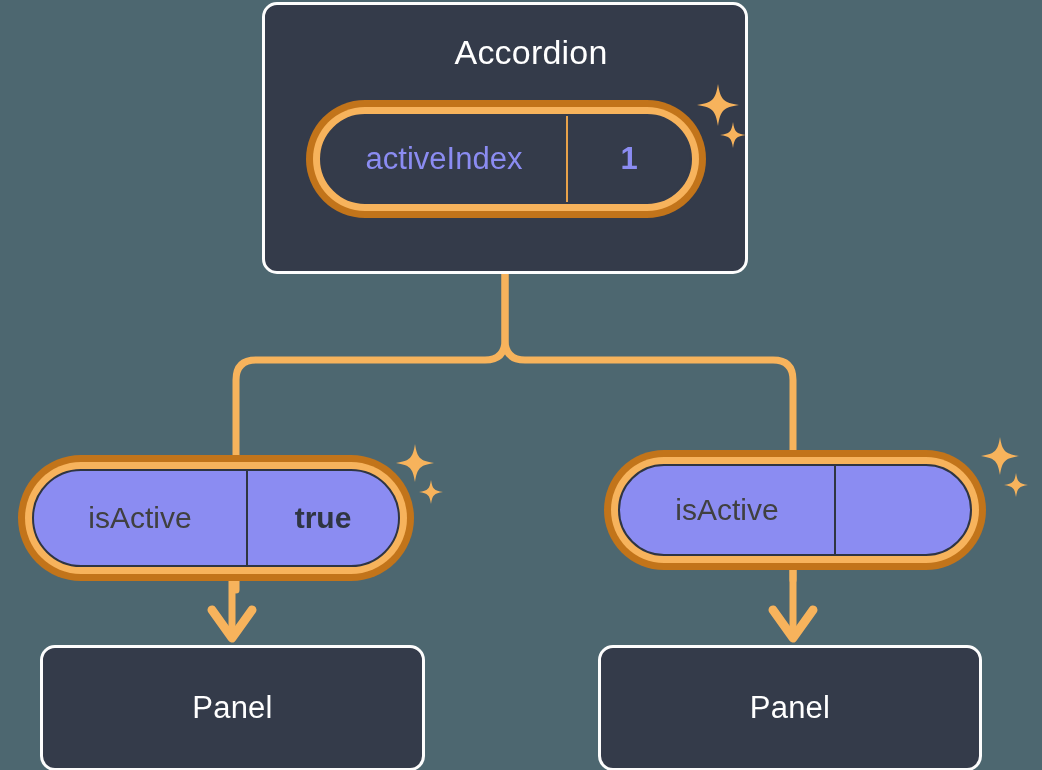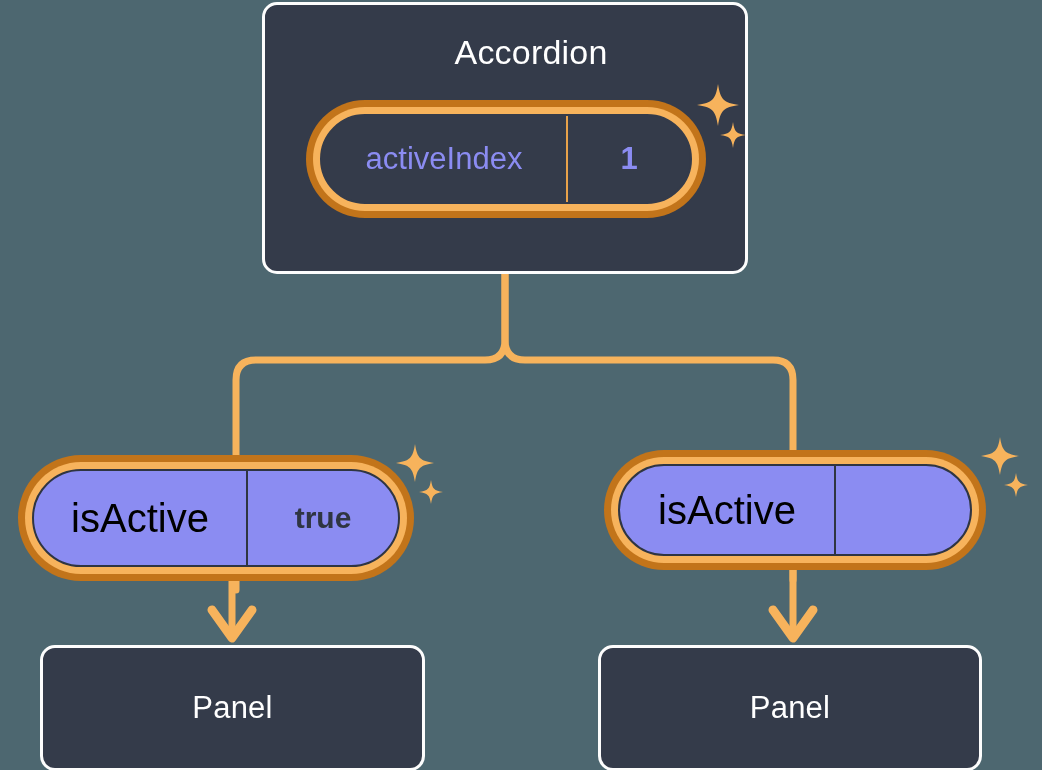--- a/index.html
+++ b/index.html
@@ -127,22 +127,22 @@
     font-size: 31px;
     font-weight: bold;
   }
 
   
   .pill-purple .pill-inner {
     background: #8b8cf2;
     border: 2px solid #2f3542;
   }
   .pill-purple .pill-key {
-    color: #000000;
-    font-size: 40px;
+    color: #404040;
+    font-size: 30px;
     border-right: 2px solid #2f3542;
   }
   .pill-purple .pill-val {
     color: #2f3542;
     font-size: 30px;
     font-weight: bold;
   }
 
   #pill-left {
     left: 18px; top: 455px;

